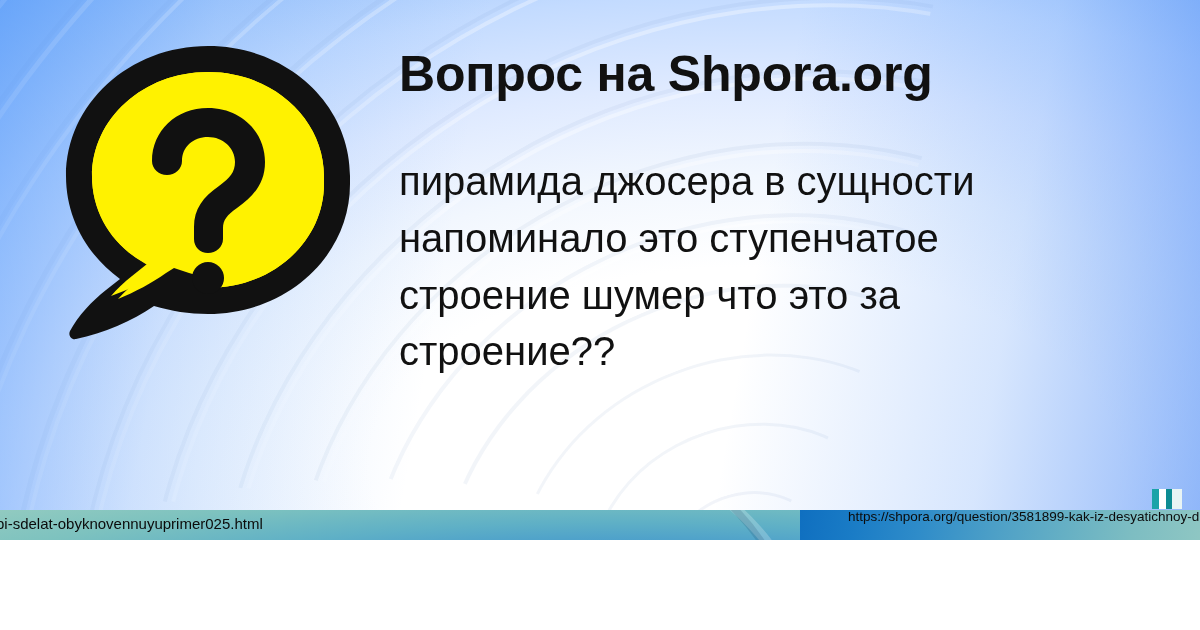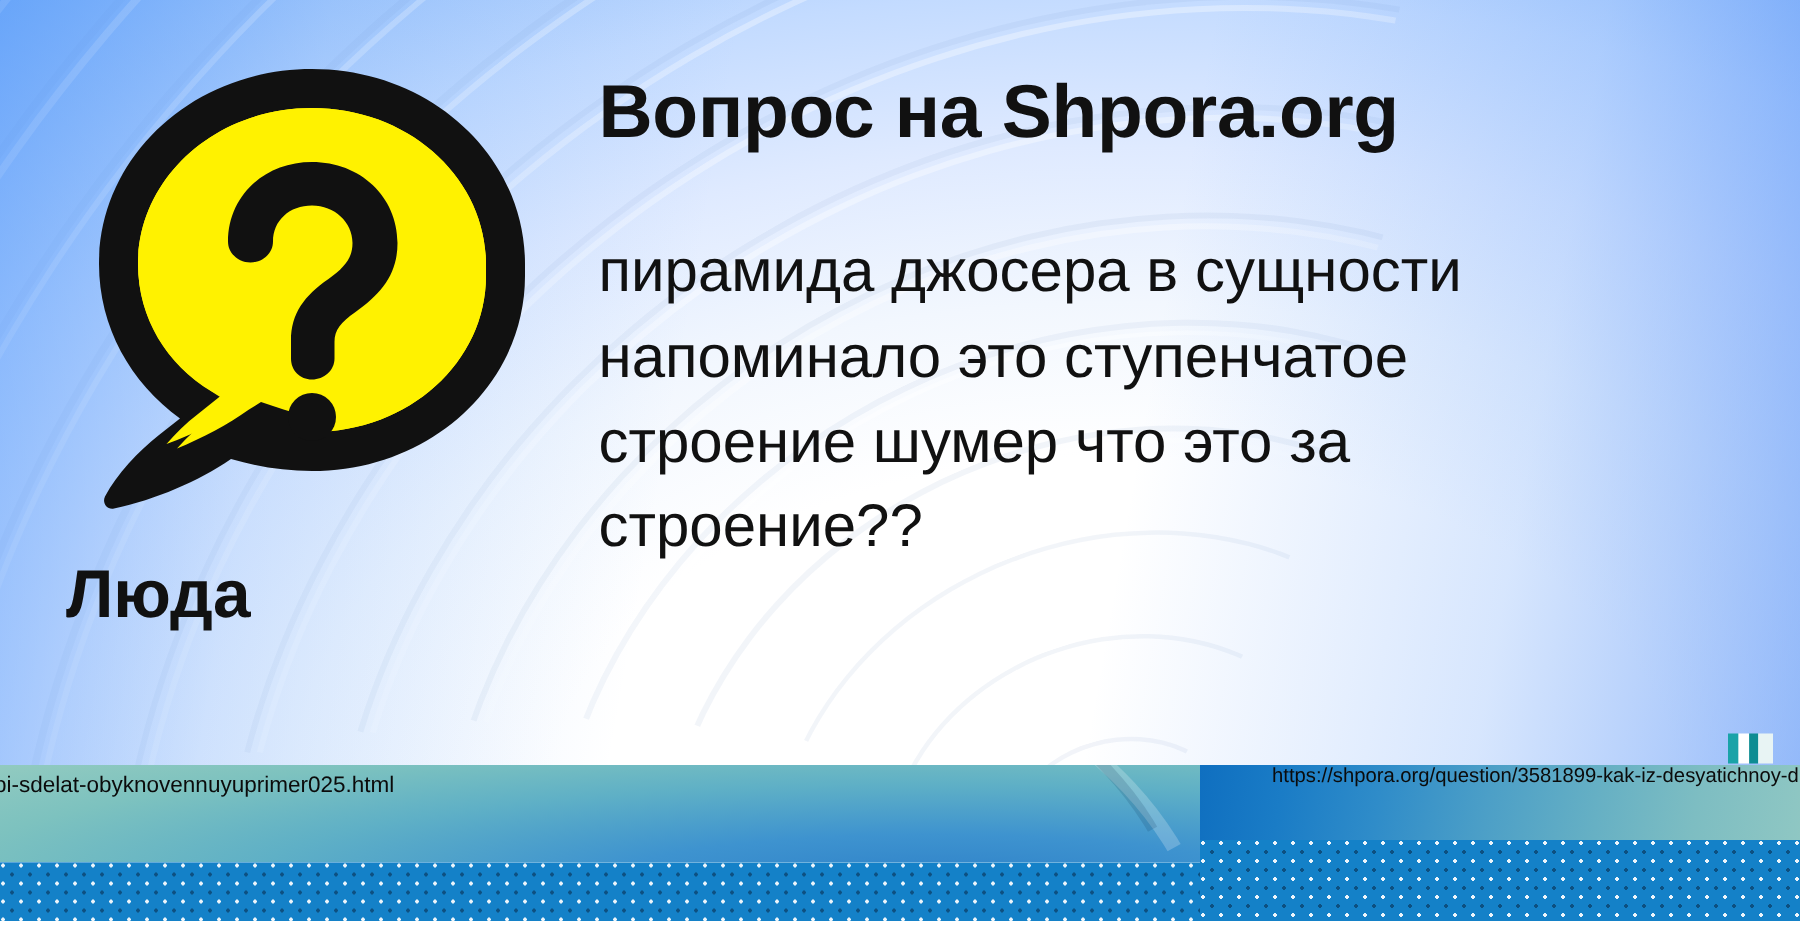--- a/index.html
+++ b/index.html
@@ -1,21 +1,21 @@
 <!DOCTYPE html>
 <html><head>
 <meta charset="utf-8">
 <style>
   html,body{margin:0;padding:0;}
   body{
     width:1200px;height:630px;overflow:hidden;
     font-family:"Liberation Sans","DejaVu Sans",sans-serif;
     background:#ffffff;
   }
-  #stage{position:relative;width:1200px;height:614px;overflow:hidden;}
+  #stage{position:relative;width:1200px;height:540px;overflow:hidden;}
 
   
   .bg-base{
     position:absolute;inset:0;
     background:
       radial-gradient(120% 140% at 62% 86%, #ffffff 0%, #ffffff 26%, #f2f7fe 38%, #dfeaff 50%, #c3dbff 62%, #9cc4fb 74%, #76aff8 85%, #5b9df6 100%);
   }
   
   .arcs{position:absolute;inset:0;overflow:hidden;}
   .arc{
@@ -179,21 +179,20 @@
   <div class="title">Вопрос на Shpora.org</div>
 
   <div class="question">
     <span>пирамида джосера в сущности</span>
     <span>напоминало это ступенчатое</span>
     <span>строение шумер что это за</span>
     <span>строение??</span>
   </div>
 
   <div class="username">
-    <span>Люда</span>
   </div>
 
   <div class="strip strip-left">
     <div class="sbg"></div>
     <div class="sarc" style="left:260px;top:-150px;width:620px;height:560px;border-width:12px;transform:rotate(18deg);"></div>
     <div class="sarc d" style="left:248px;top:-162px;width:620px;height:560px;border-width:9px;transform:rotate(18deg);"></div>
     <div class="sarc" style="left:330px;top:-70px;width:470px;height:420px;border-width:10px;transform:rotate(16deg);"></div>
     <div class="sarc d" style="left:320px;top:-80px;width:470px;height:420px;border-width:7px;transform:rotate(16deg);"></div>
     <div class="sarc" style="left:-180px;top:-110px;width:520px;height:470px;border-width:9px;transform:rotate(-26deg);"></div>
     <div class="sarc d" style="left:-192px;top:-120px;width:520px;height:470px;border-width:7px;transform:rotate(-26deg);"></div>

